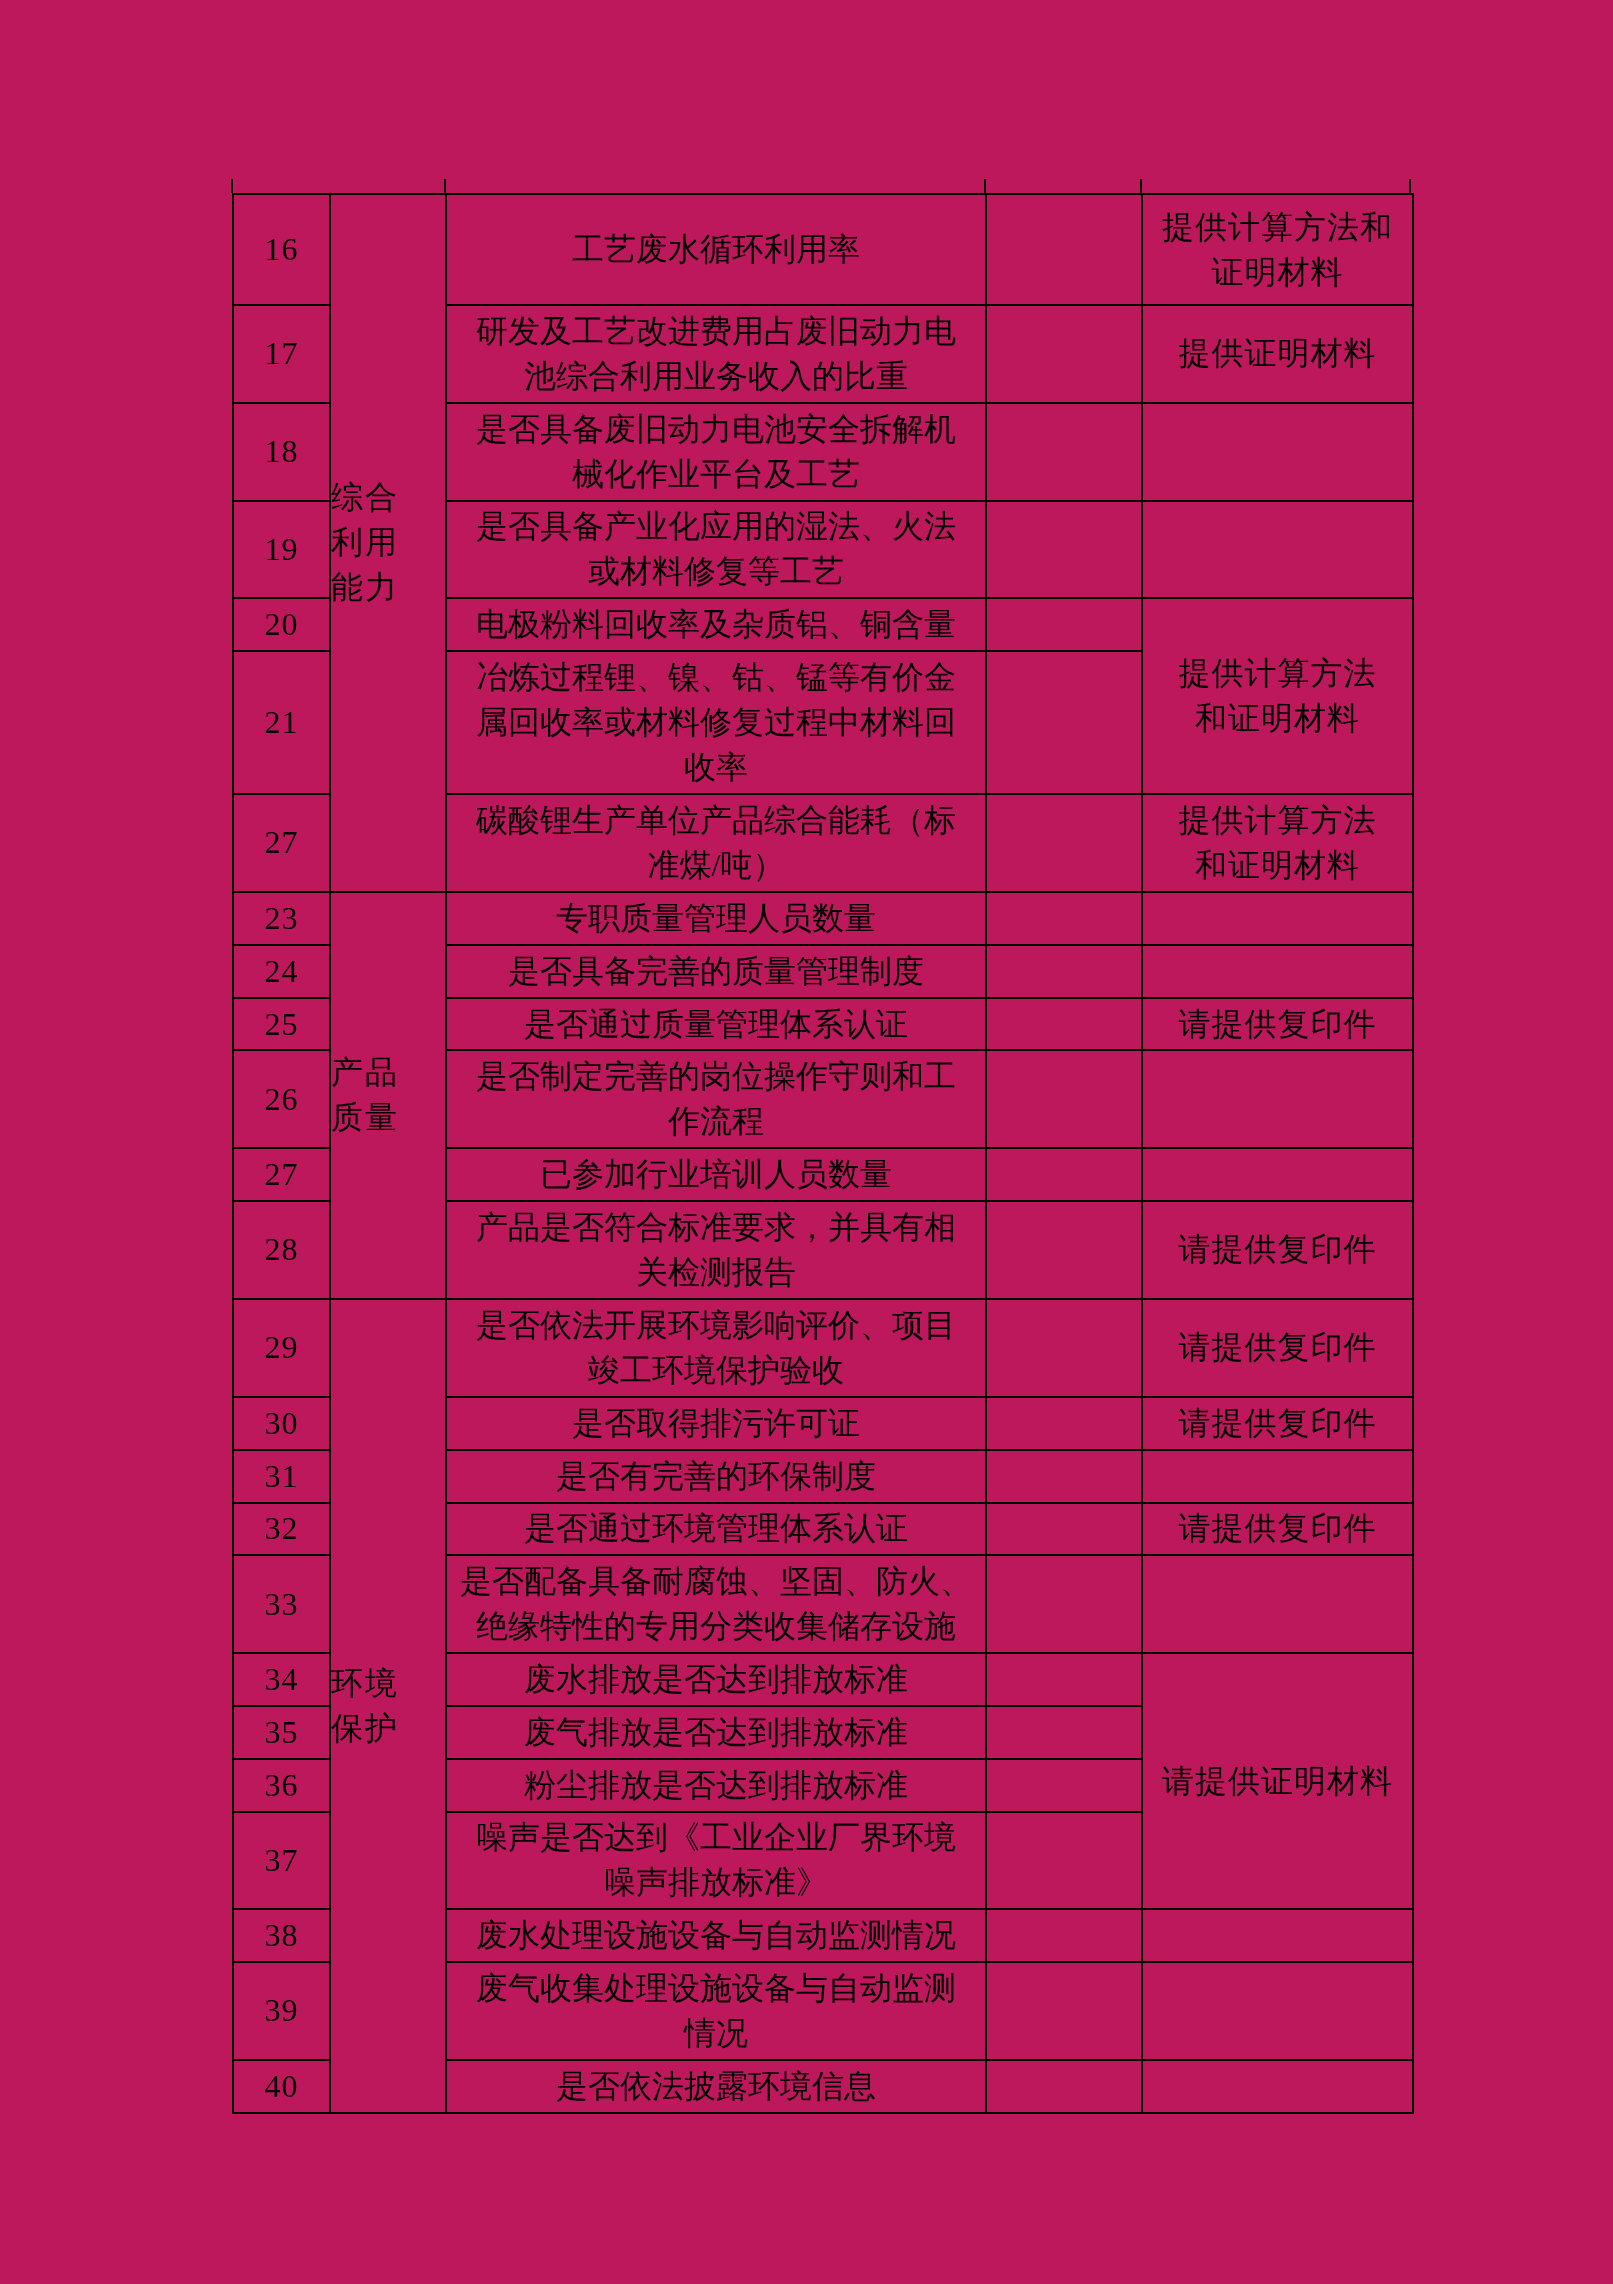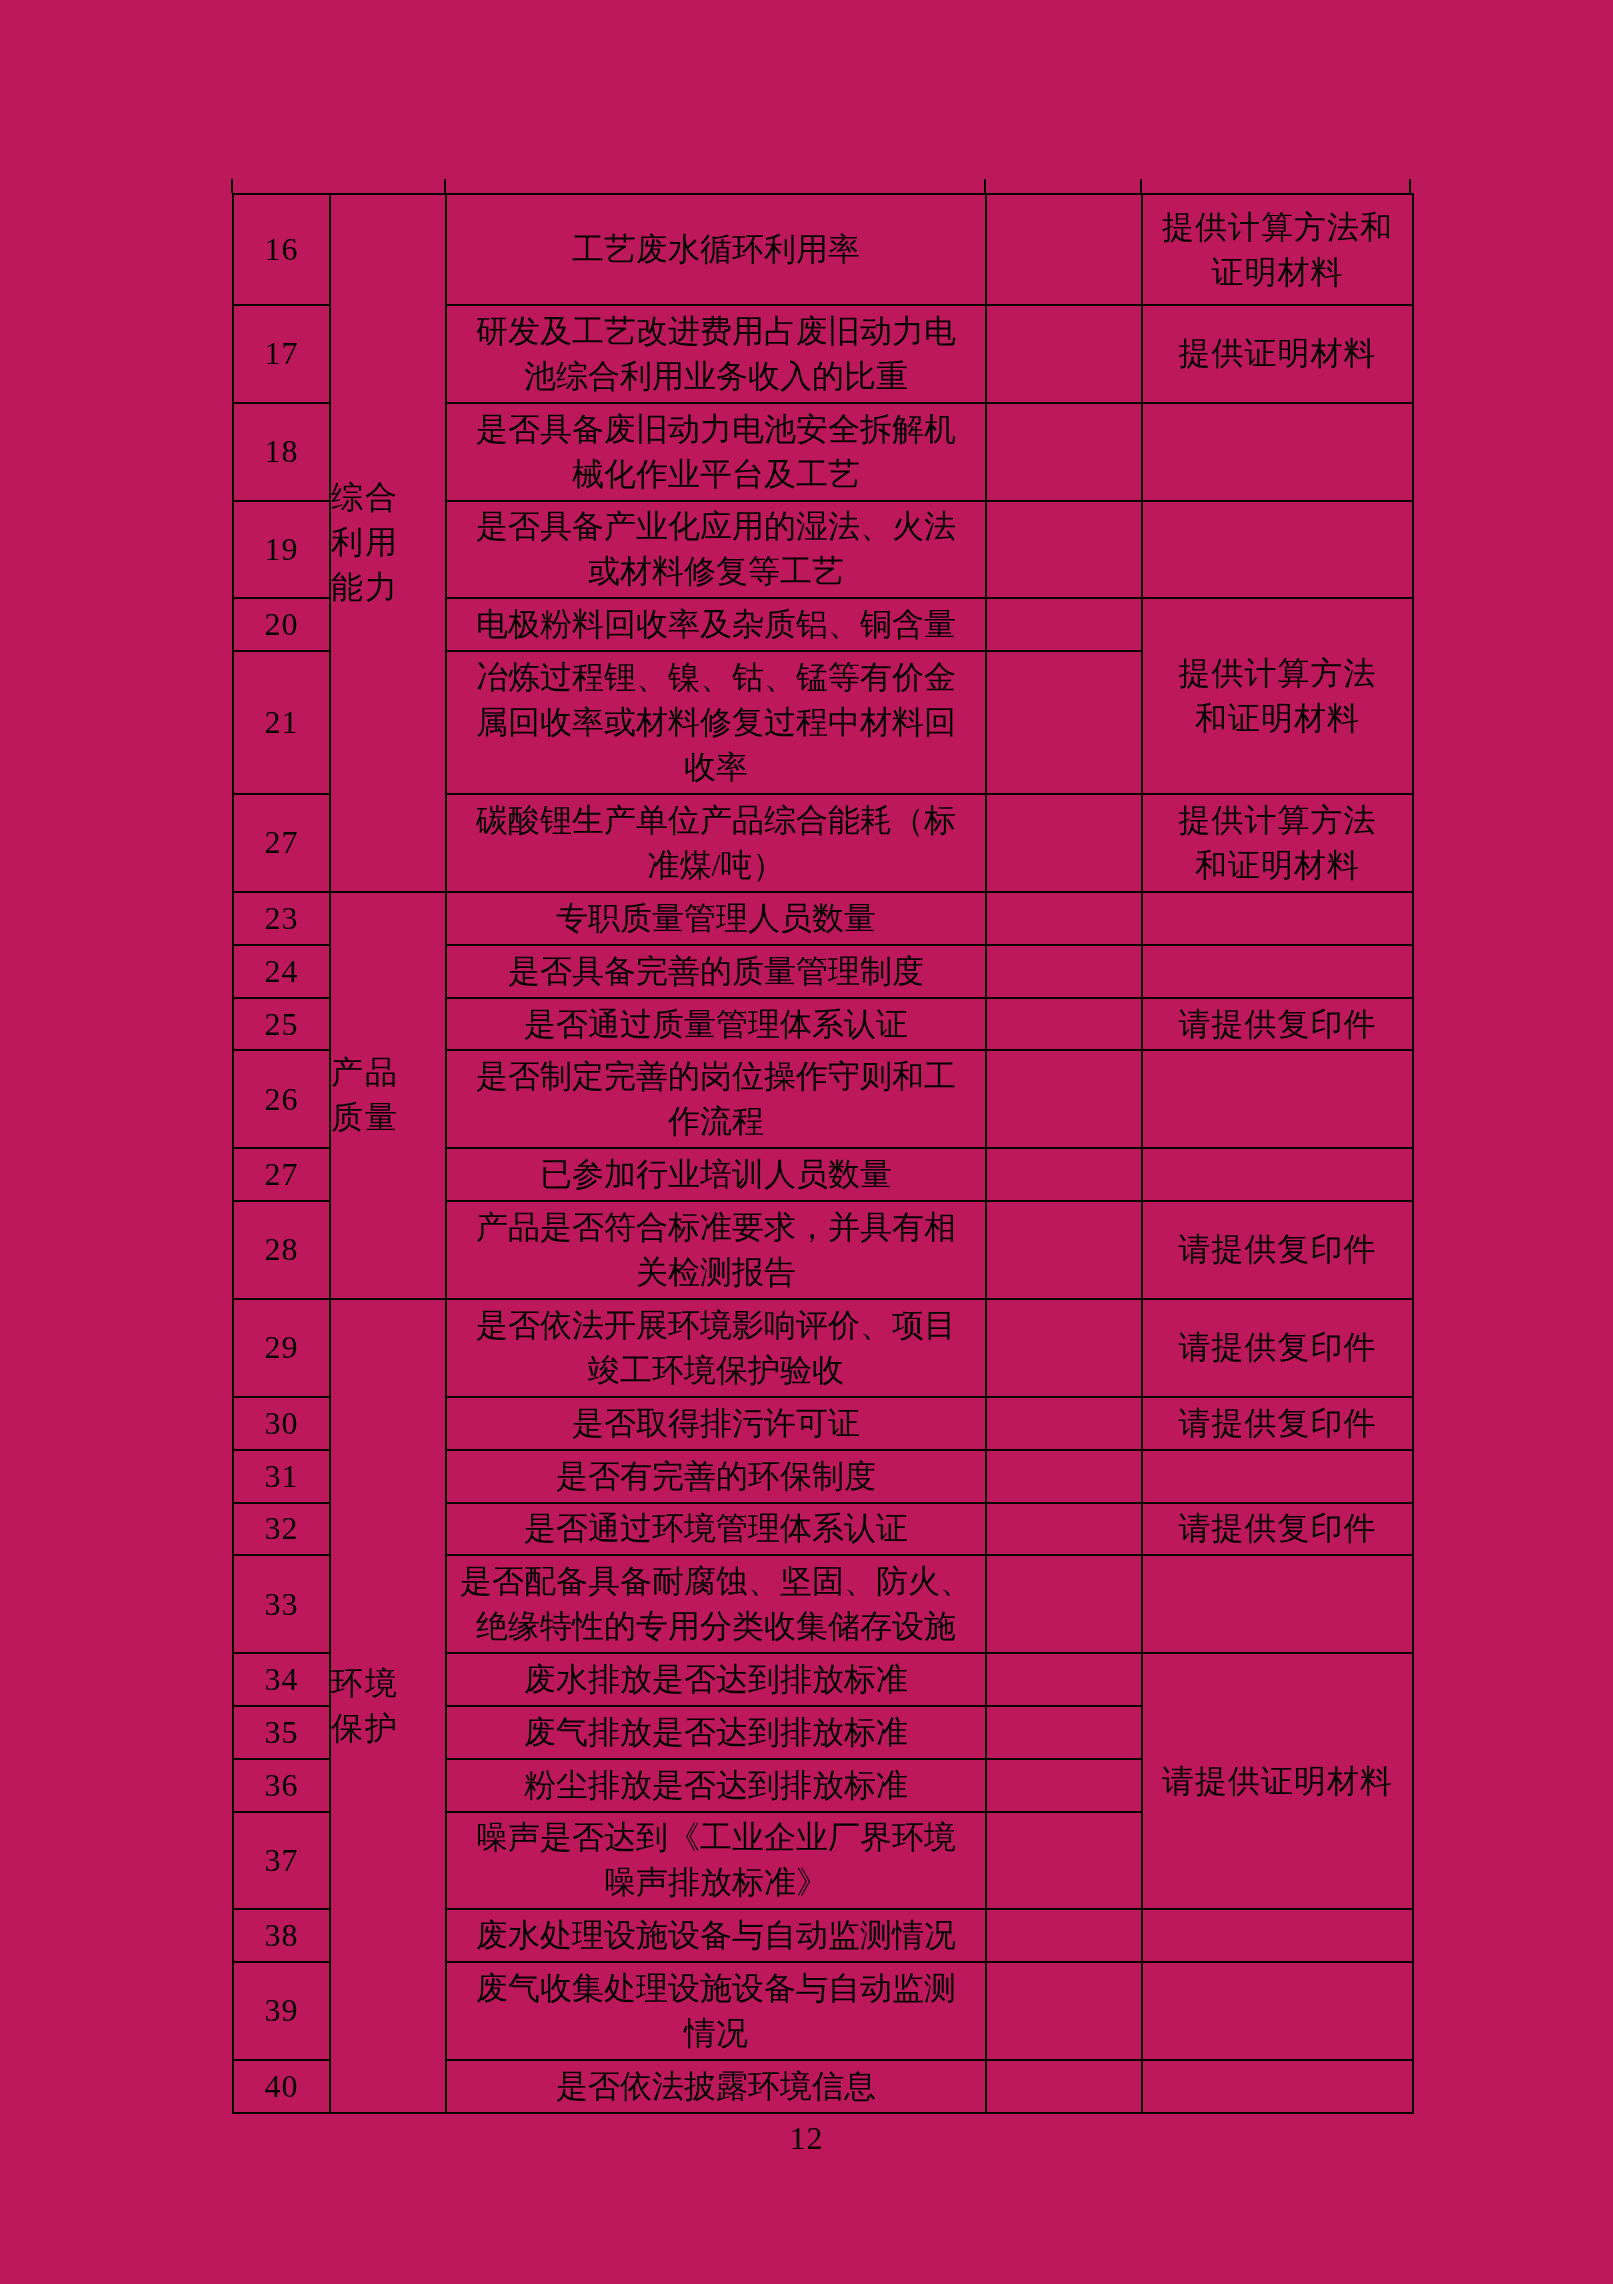--- a/index.html
+++ b/index.html
@@ -254,16 +254,15 @@
       </tr>
       <tr style="height:51px">
         <td class="num">40</td>
         <td class="item">是否依法披露环境信息</td>
         <td class="value"></td>
         <td class="remark"></td>
       </tr>
     </tbody>
   </table>
 
-  <div class="page-number">12</div>
 
 </div>
 
 
 </body></html>

